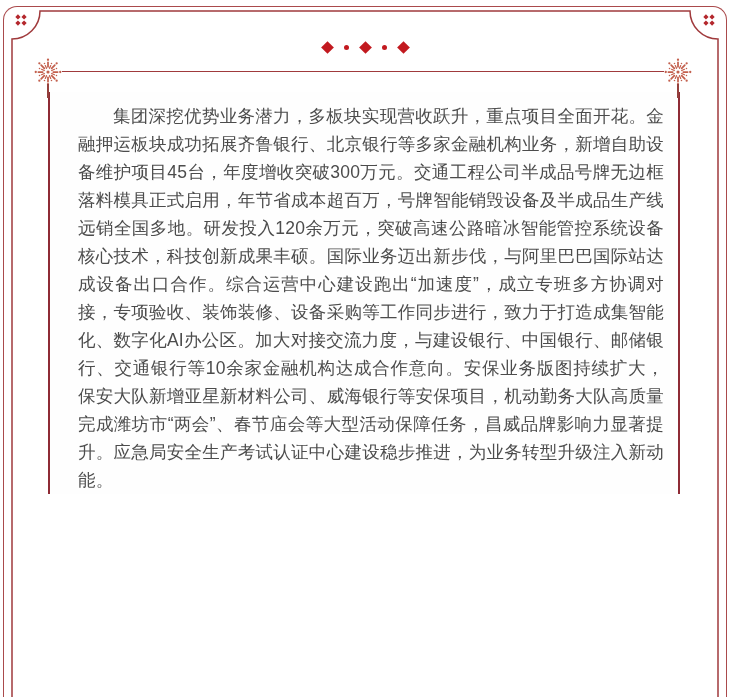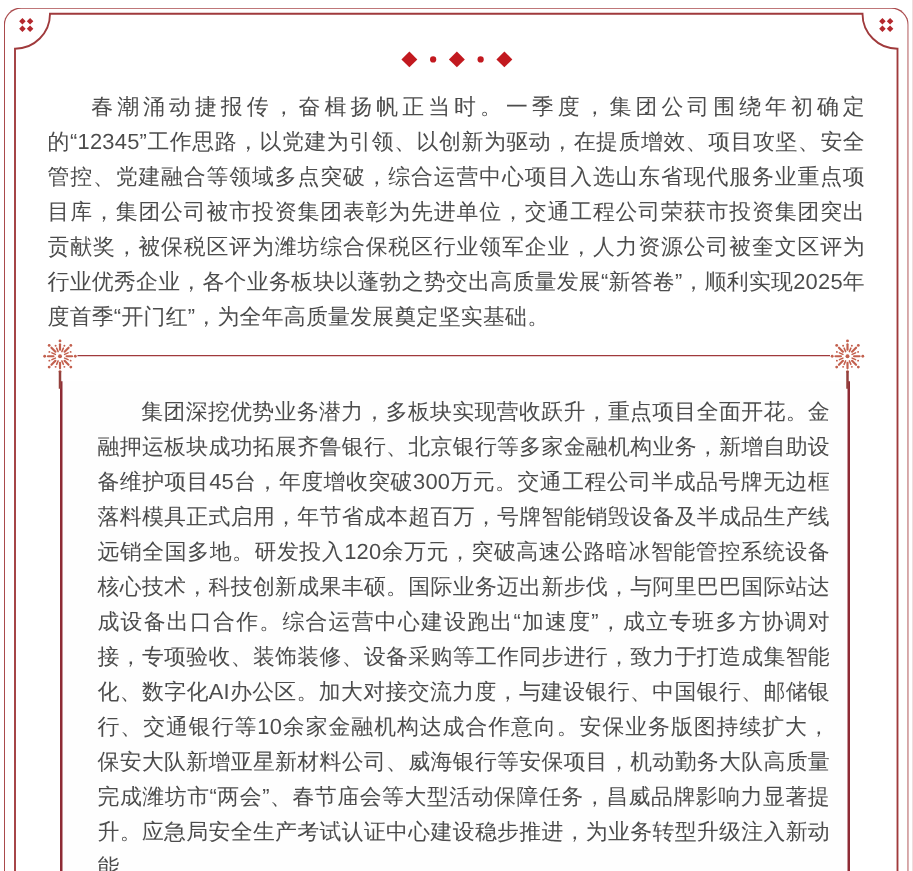--- a/index.html
+++ b/index.html
@@ -132,21 +132,20 @@
     </svg>
 
   <div class="diamond-row">
     <span class="dd"></span>
     <span class="ddot"></span>
     <span class="dd"></span>
     <span class="ddot"></span>
     <span class="dd"></span>
   </div>
 
-  <p class="intro">春潮涌动捷报传，奋楫扬帆正当时。一季度，集团公司围绕年初确定的“12345”工作思路，以党建为引领、以创新为驱动，在提质增效、项目攻坚、安全管控、党建融合等领域多点突破，综合运营中心项目入选山东省现代服务业重点项目库，集团公司被市投资集团表彰为先进单位，交通工程公司荣获市投资集团突出贡献奖，被保税区评为潍坊综合保税区行业领军企业，人力资源公司被奎文区评为行业优秀企业，各个业务板块以蓬勃之势交出高质量发展“新答卷”，顺利实现2025年度首季“开门红”，为全年高质量发展奠定坚实基础。</p>
 
   <div class="section-divider">
     <div class="h-line"></div>
     <svg class="fw left">
         <use href="#fw-burst"></use>
       </svg>
     <svg class="fw right">
         <use href="#fw-burst"></use>
       </svg>
     <div class="stem left"></div>

